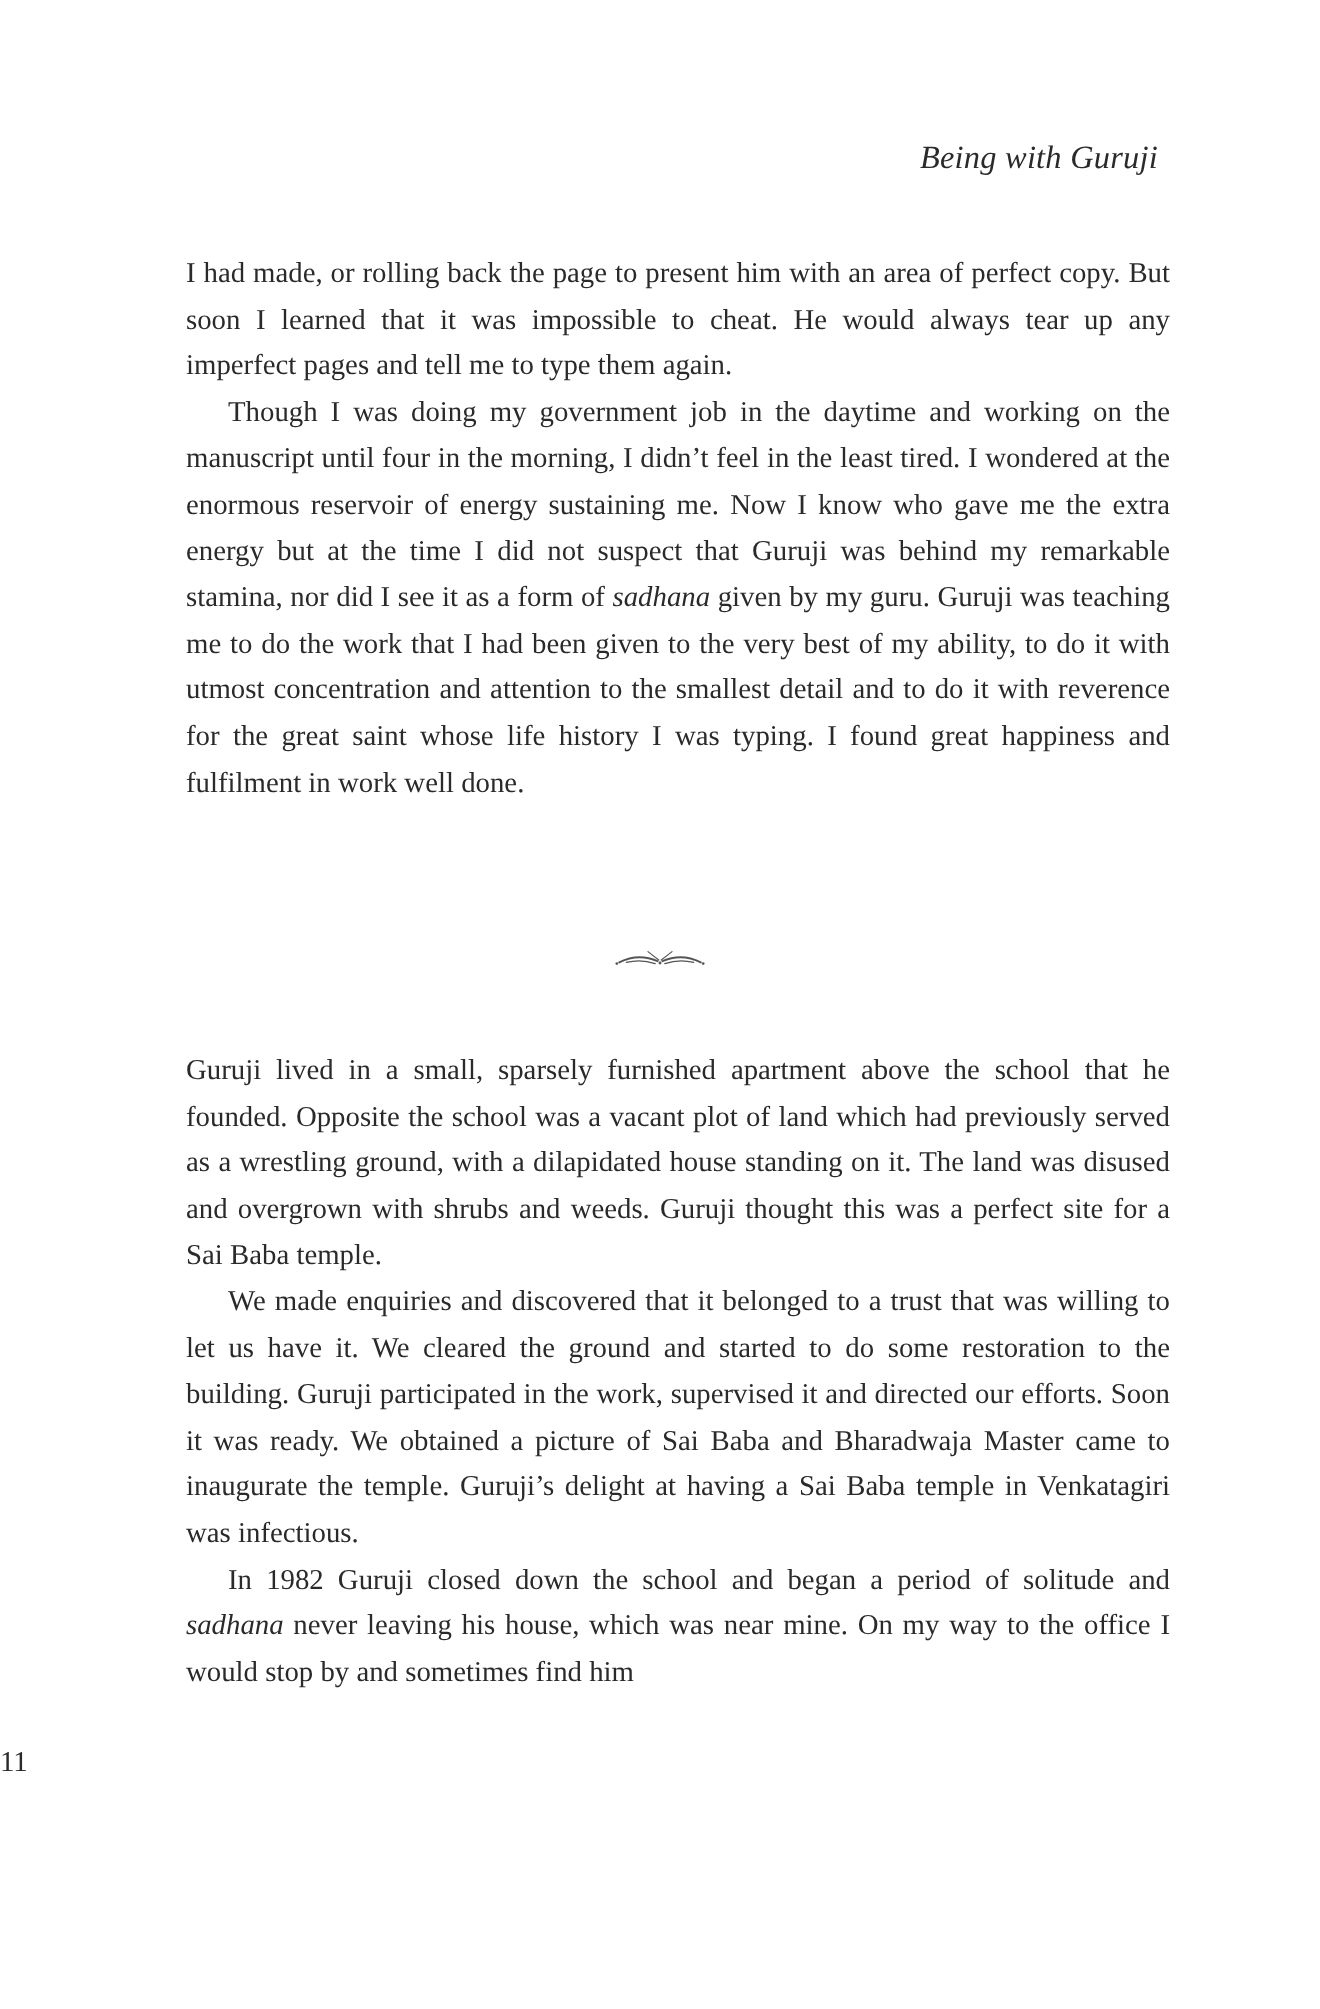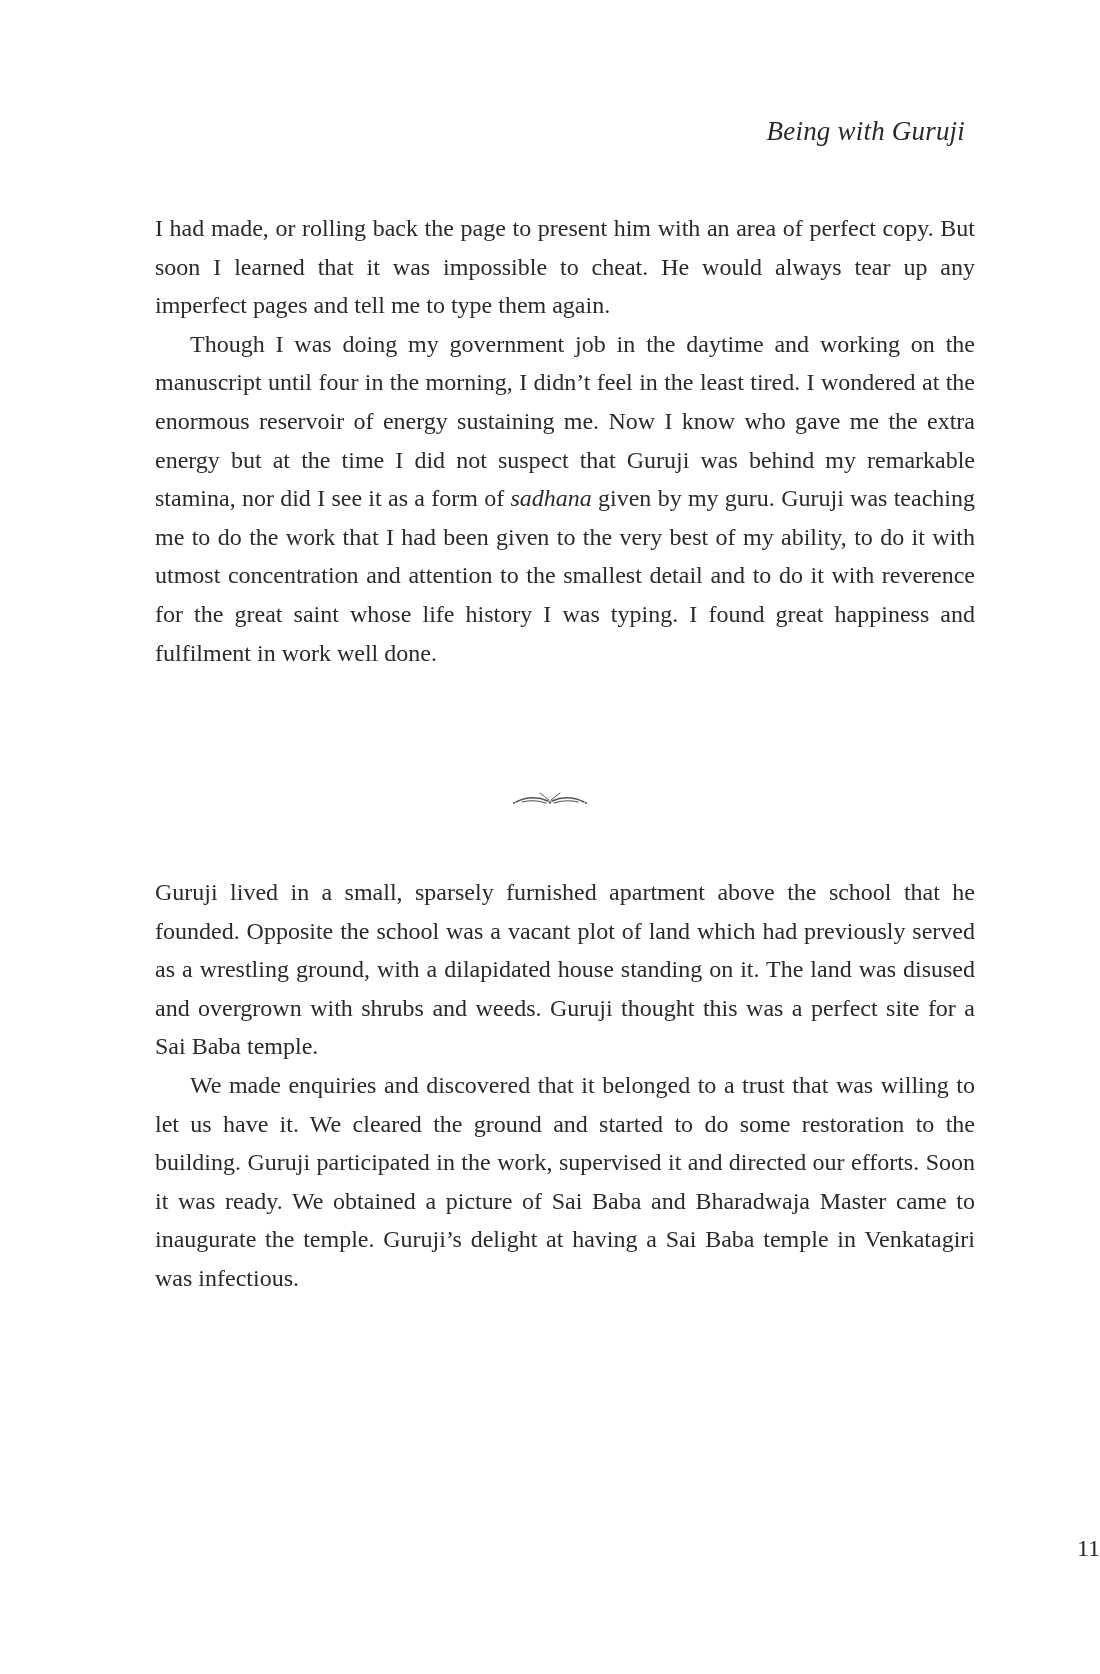--- a/index.html
+++ b/index.html
@@ -47,22 +47,22 @@
       position: absolute;
       left: 512px;
       top: 790px;
       width: 76px;
       height: 16px;
     }
     .folio {
       position: absolute;
       left: 0;
       width: 1100px;
-      top: 1535px;
-      text-align: right;
+      top: 1456px;
+      text-align: left;
       font-size: 24px;
       color: #2a2a2a;
     }
   </style>
 </head>
 <body>
 
 <div class="running-head">Being with Guruji</div>
 
 <div class="text-block block-1">
@@ -88,15 +88,18 @@
   <circle cx="38" cy="12.5" r="1.2" fill="#555"></circle>
 </svg>
 
 <div class="text-block block-2">
   <p>
     <span>Guruji lived in a small, sparsely furnished apartment above the school that he founded. Opposite the school was a vacant plot of land which had previously served as a wrestling ground, with a dilapidated house standing on it. The land was disused and overgrown with shrubs and weeds. Guruji thought this was a perfect site for a Sai Baba temple.</span>
   </p>
   <p class="indent">
     <span>We made enquiries and discovered that it belonged to a trust that was willing to let us have it. We cleared the ground and started to do some restoration to the building. Guruji participated in the work, supervised it and directed our efforts. Soon it was ready. We obtained a picture of Sai Baba and Bharadwaja Master came to inaugurate the temple. Guruji’s delight at having a Sai Baba temple in Venkatagiri was infectious.</span>
   </p>
+  <p class="indent">
+    <span>In 1982 Guruji closed down the school and began a period of solitude and </span><em>sadhana</em><span> never leaving his house, which was near mine. On my way to the office I would stop by and sometimes find him</span>
+  </p>
 </div>
 
 <div class="folio">11</div>
 
 </body></html>

